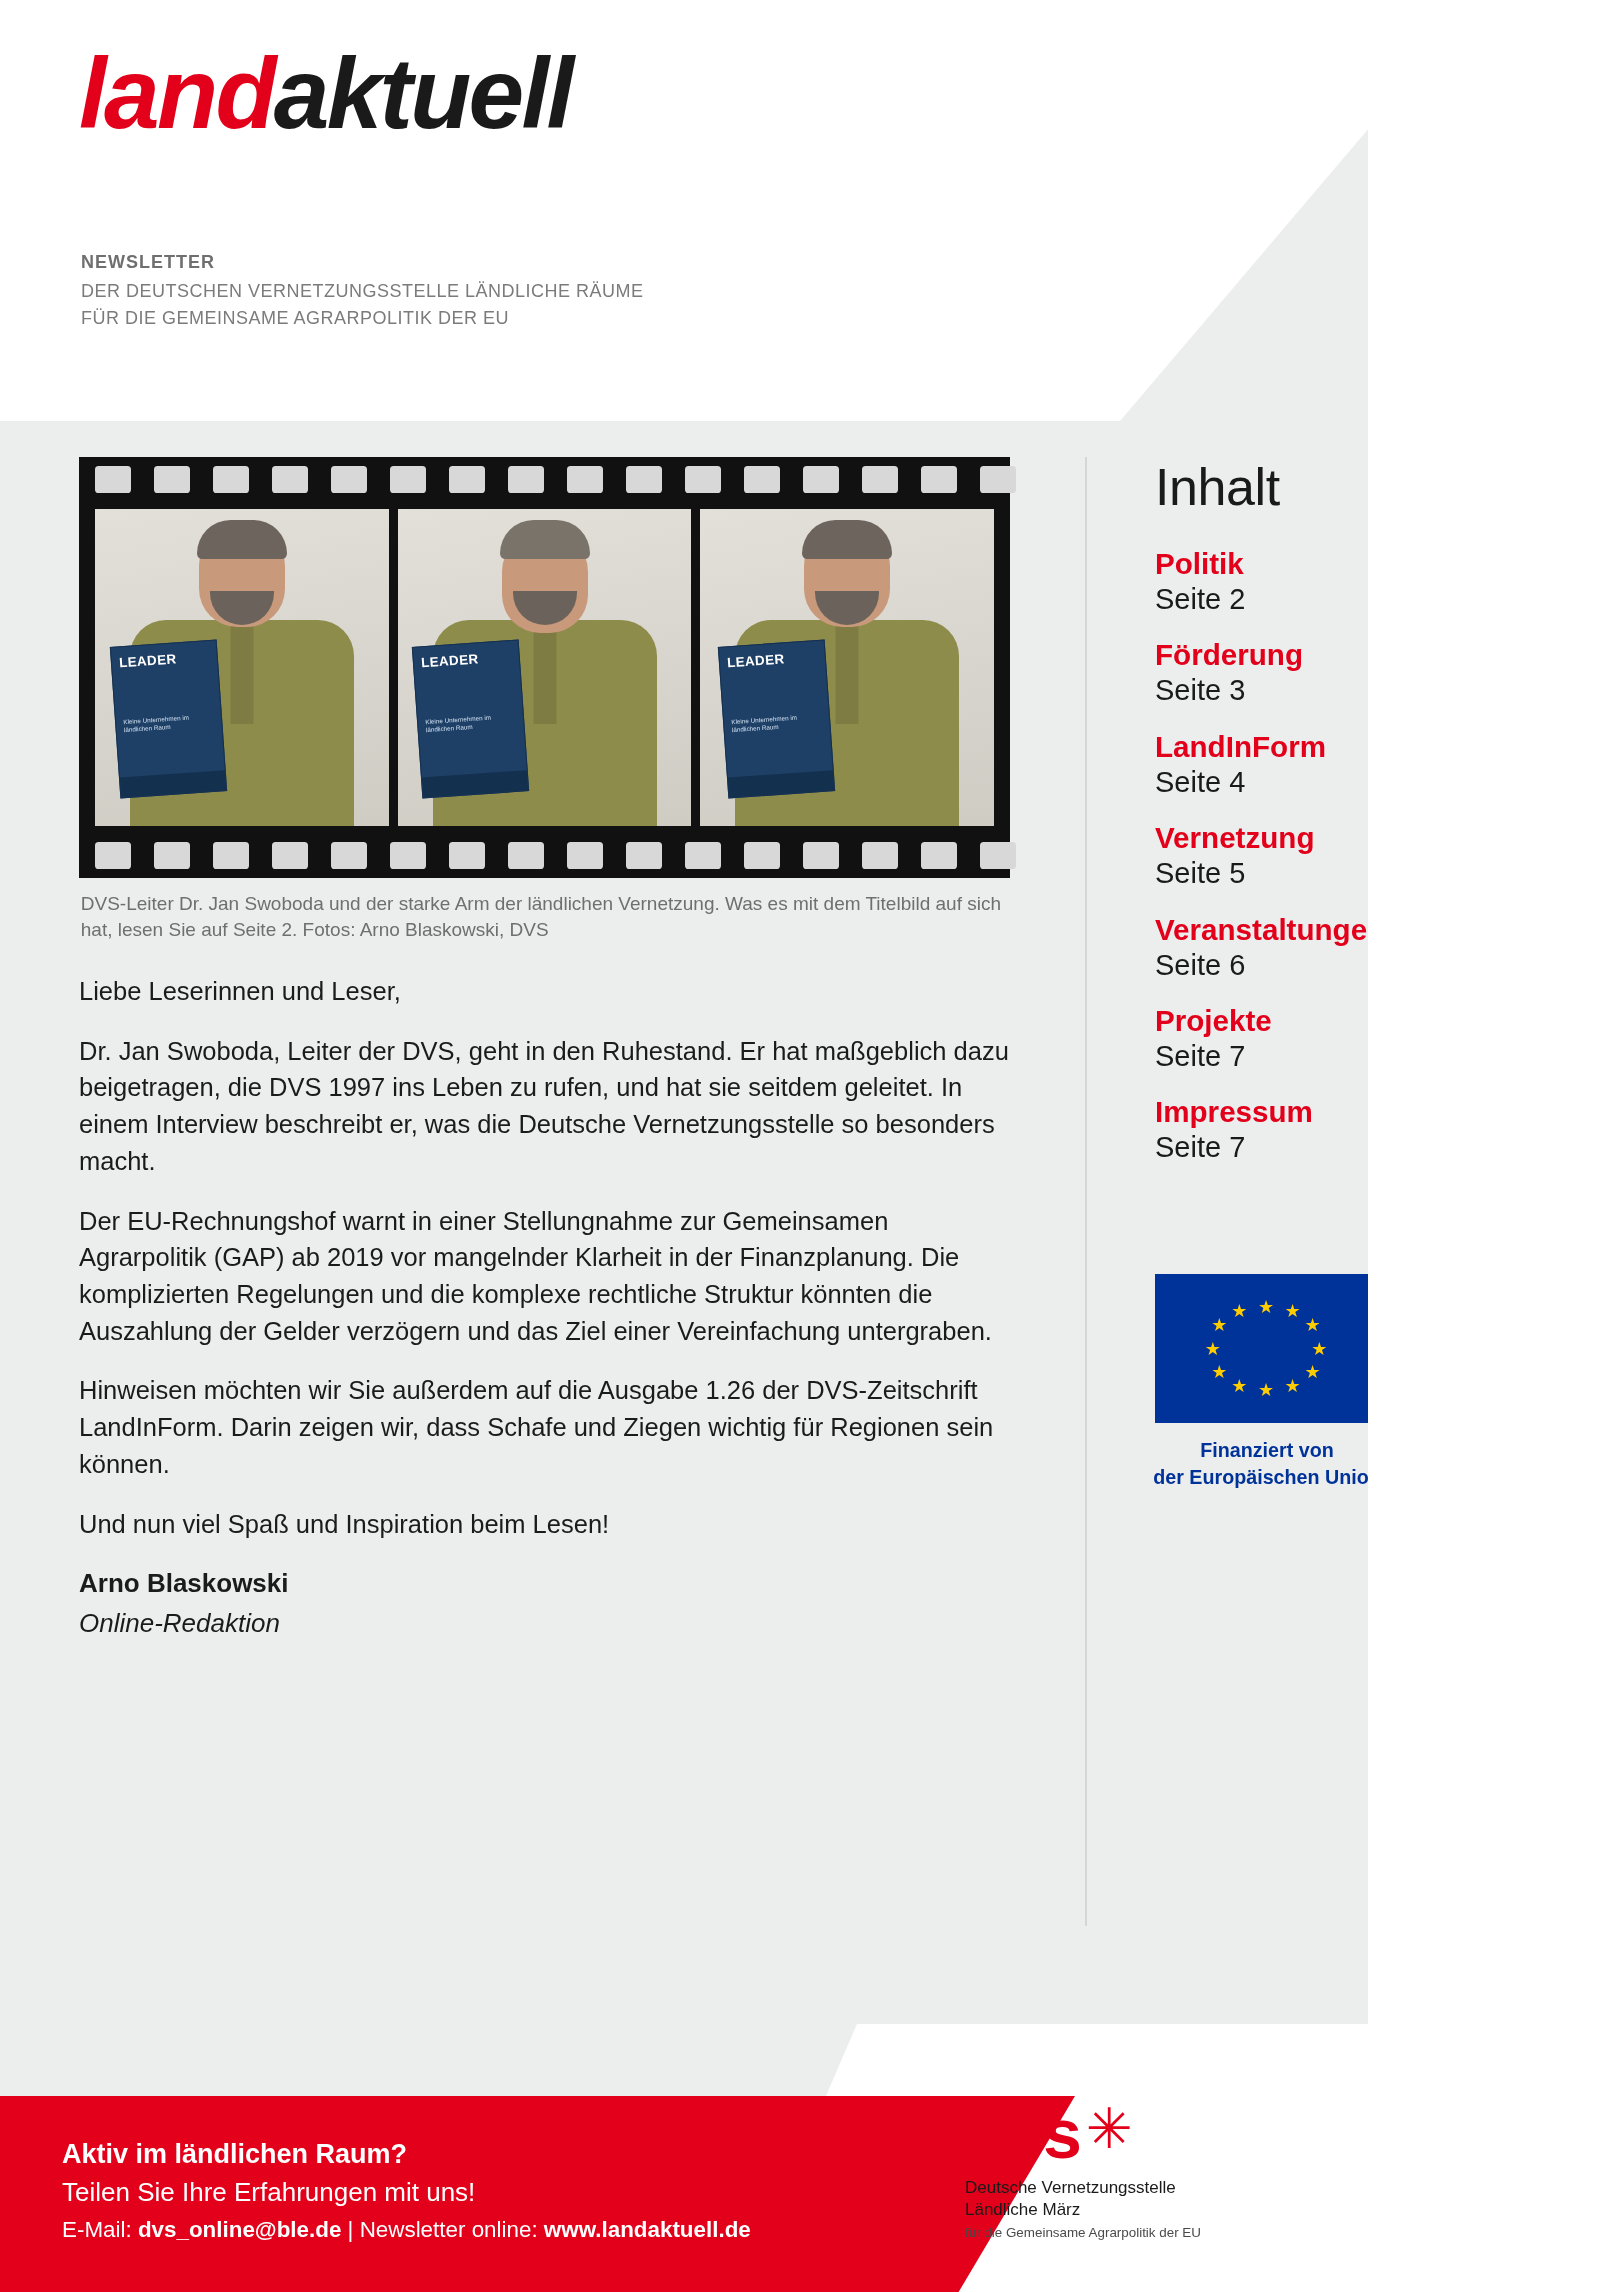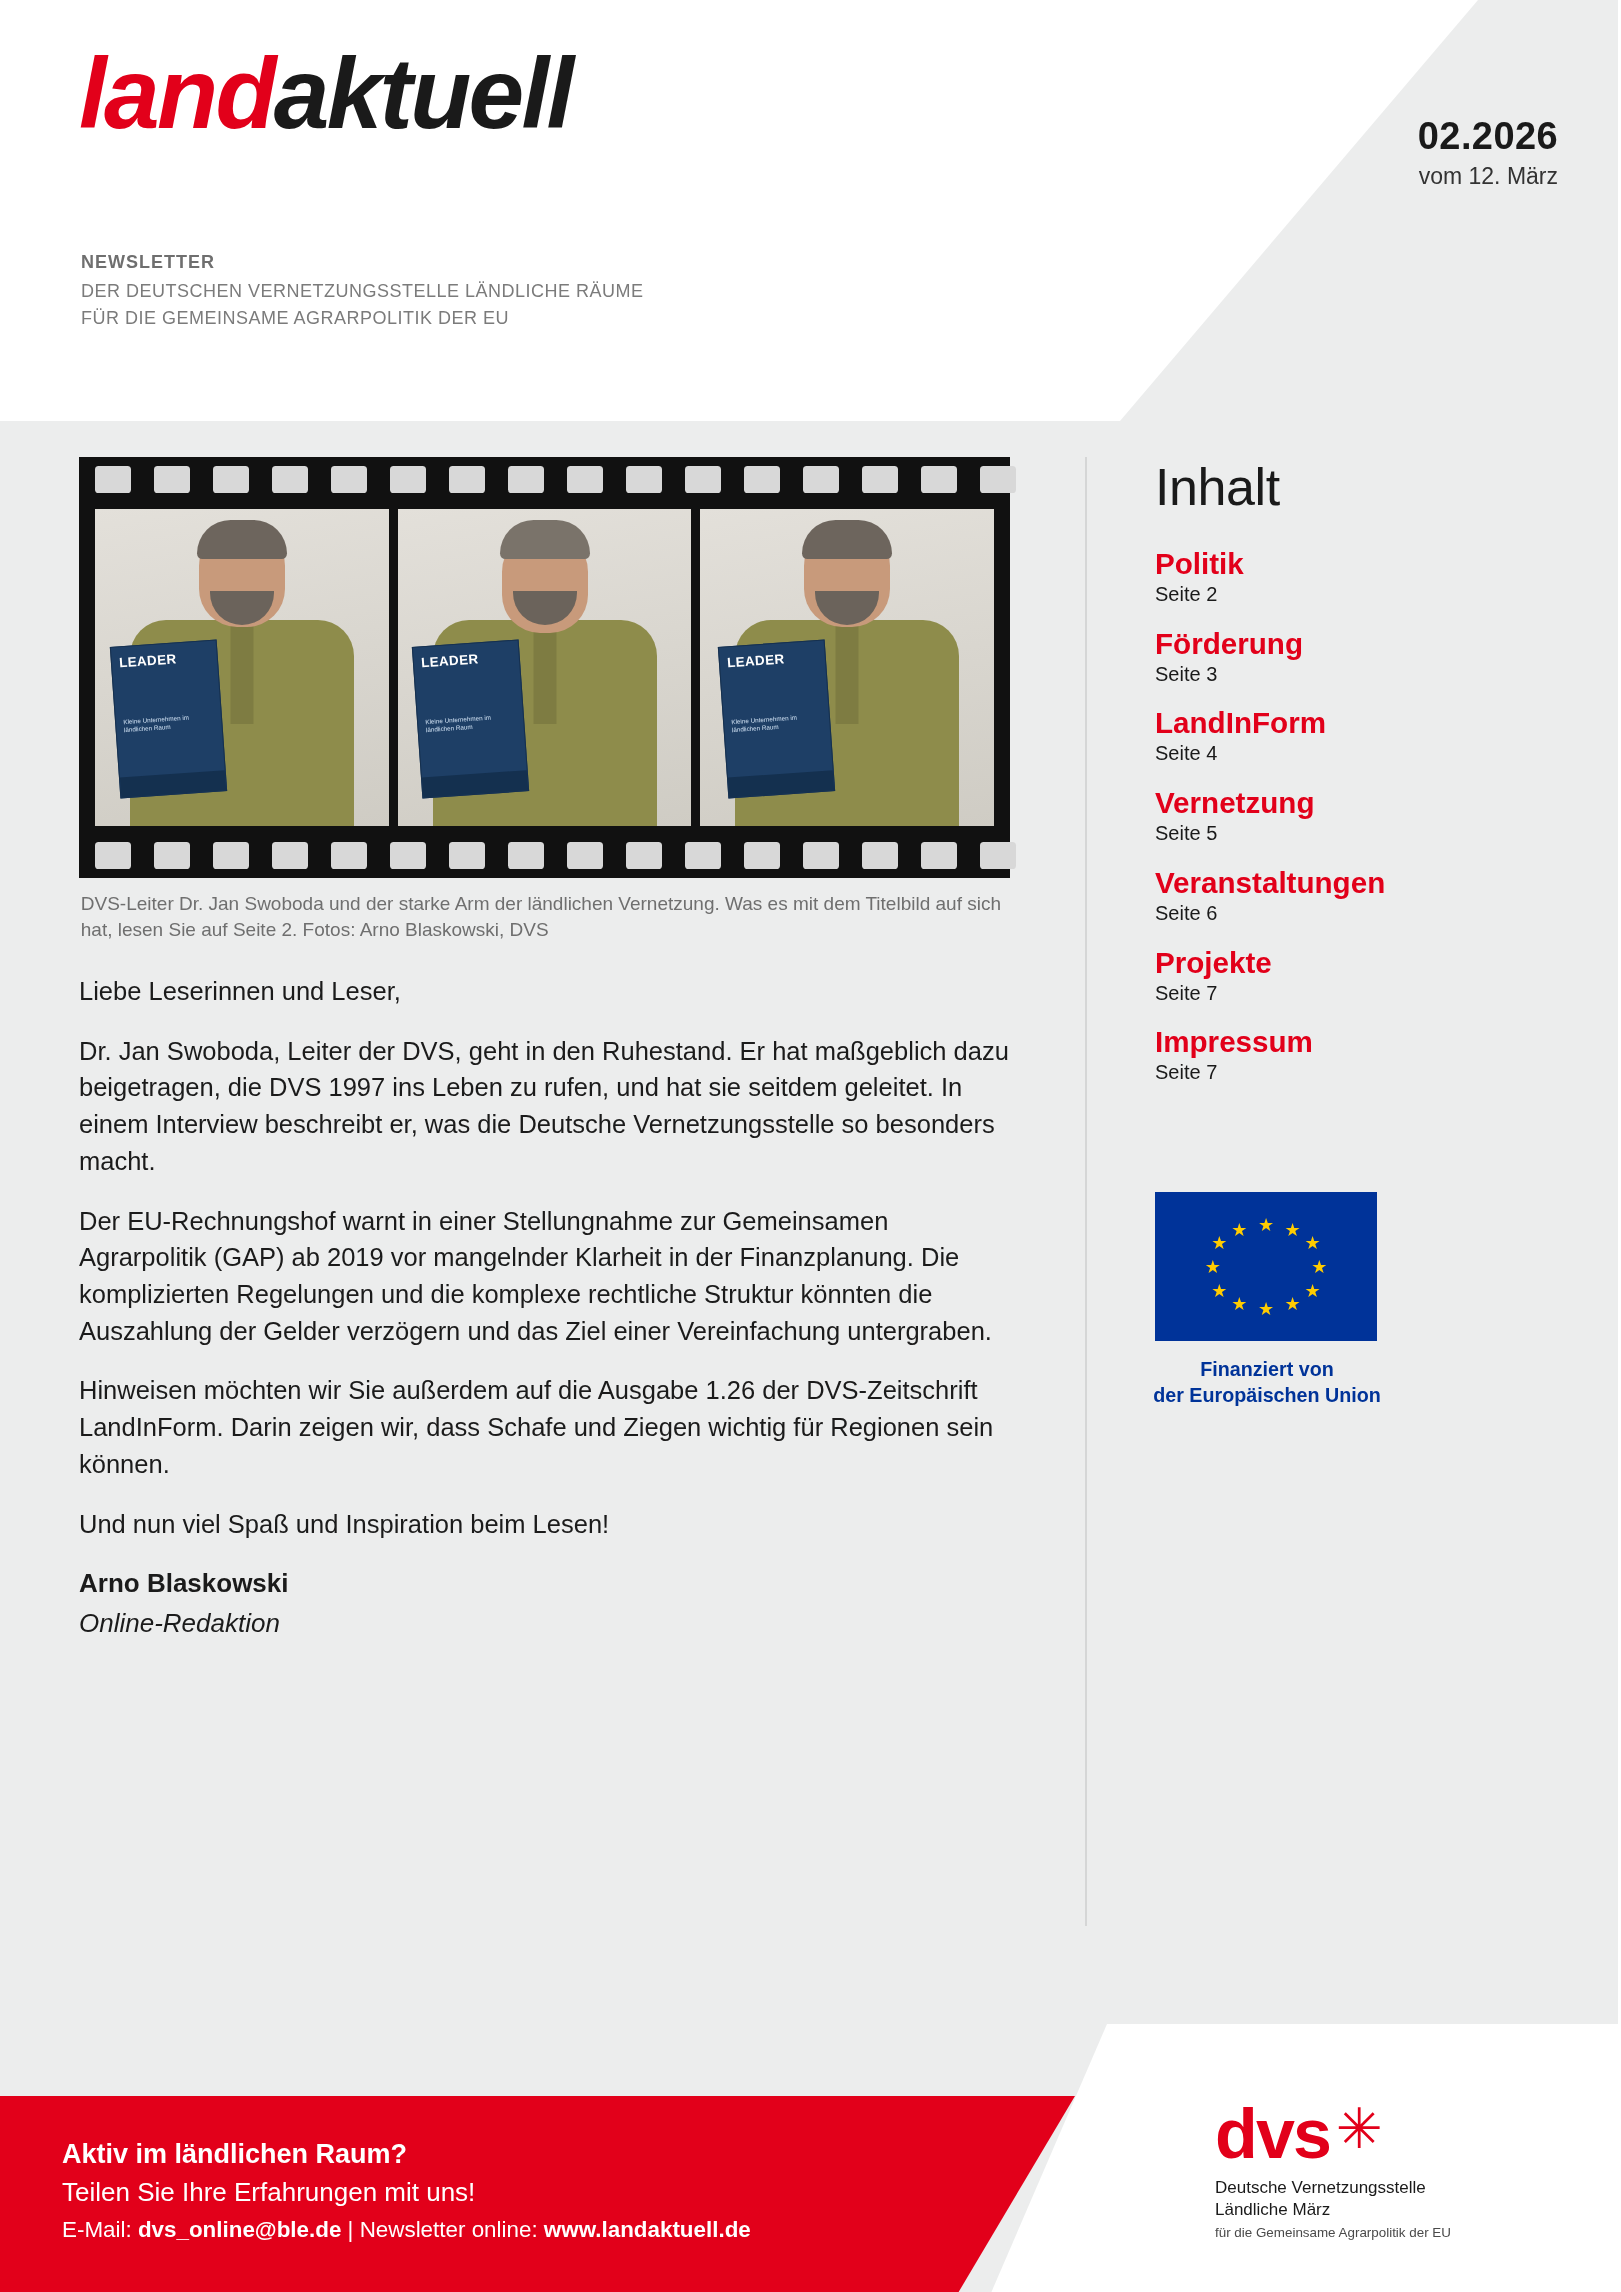--- a/index.html
+++ b/index.html
@@ -4,21 +4,21 @@
 <style>
   * { box-sizing: border-box; margin: 0; padding: 0; }
   html, body {
     width: 1622px;
     height: 2293px;
     background: #ffffff;
     font-family: "Liberation Sans", sans-serif;
   }
   .page {
     position: relative;
-    width: 1618px;
+    width: 1368px;
     height: 2293px;
     background: #eceded;
     overflow: hidden;
   }
 
   
   .header {
     position: absolute;
     top: 0; left: 0;
     width: 1622px;
@@ -246,21 +246,21 @@
   }
   .toc-item { margin-bottom: 19.7px; }
   .toc-label {
     color: #e2001a;
     font-size: 29.6px;
     font-weight: bold;
     line-height: 1.15;
   }
   .toc-page {
     color: #1a1a1a;
-    font-size: 20px;
+    font-size: 29px;
     line-height: 1.3;
   }
 
   .eu-badge {
     margin-top: 107px;
     width: 222px;
   }
   .eu-flag {
     width: 222px; height: 149px;
     background: #003399;

